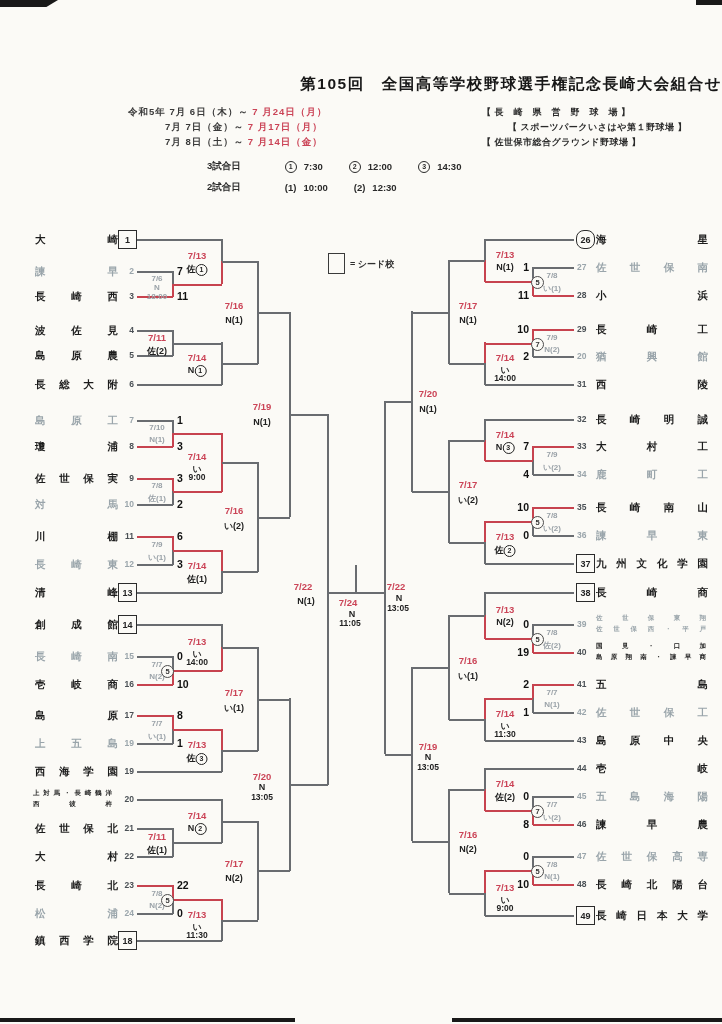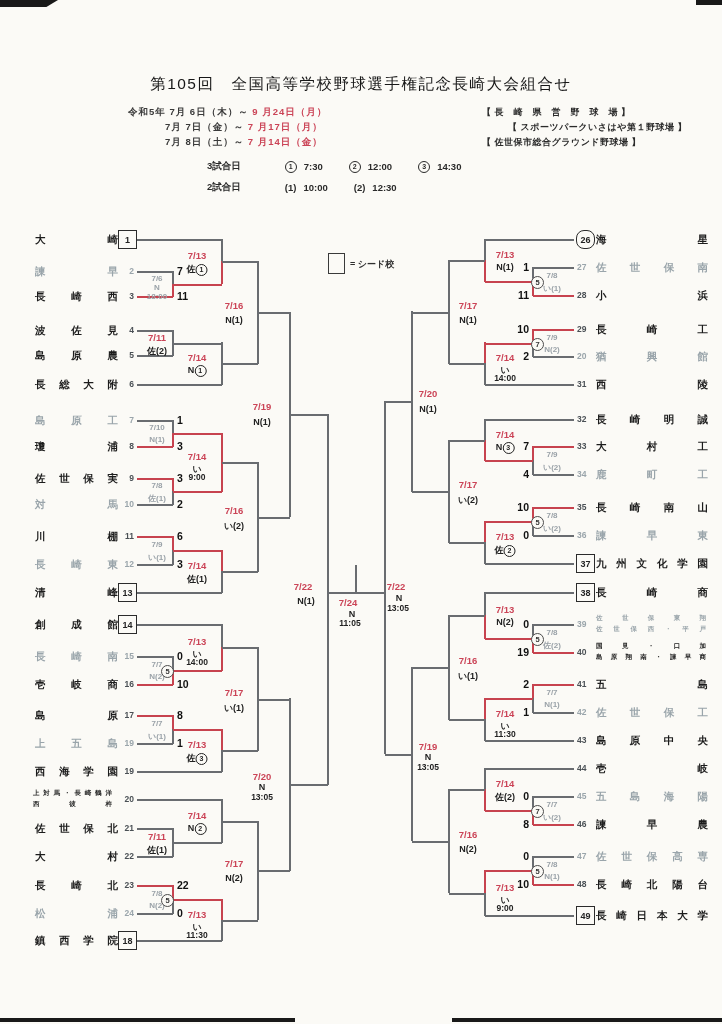--- a/index.html
+++ b/index.html
@@ -1,21 +1,21 @@
 <!DOCTYPE html>
 <html><head>
 <meta charset="utf-8">
 <style>
   html,body{margin:0;padding:0}
   .page{position:relative;width:722px;height:1024px;background:#fbfaf6;overflow:hidden;
         font-family:"Liberation Sans","DejaVu Sans",sans-serif;color:#1c1c1c}
   .ln{position:absolute;background:#696c70}
   .ln.red{background:#c7434f}
-  .title{position:absolute;top:74px;left:0;width:722px;text-align:center;
-         font-size:15.5px;font-weight:normal;letter-spacing:1.5px;color:#171717}
+  .title{position:absolute;top:74px;left:0;width:722px;text-align:right;
+         font-size:15.5px;font-weight:bold;letter-spacing:1.5px;color:#171717}
   .dline{position:absolute;font-size:9.5px;font-weight:bold;color:#3a3a3a;letter-spacing:1px;white-space:nowrap}
   .redtx{color:#cb4457}
   .vline{position:absolute;font-size:9px;font-weight:bold;color:#2a2a2a;white-space:nowrap;letter-spacing:.5px}
   .sch{position:absolute;display:flex;gap:26px;font-size:9.5px;font-weight:bold;color:#2a2a2a;align-items:center}
   .sch .slot{display:flex;gap:7px;align-items:center}
   .circ{display:inline-block;width:10px;height:10px;border:1.2px solid currentColor;border-radius:50%;
         font-size:7px;line-height:10px;text-align:center;font-weight:bold}
   .tname{position:absolute;display:flex;justify-content:space-between;align-items:center;
          font-weight:bold;font-size:10.5px;height:15px;color:#1c1c1c}
   .tname.sm{font-size:6.5px;height:9px;font-weight:bold}
@@ -40,21 +40,21 @@
 <body>
 
 <div class="page">
   <div class="scan" style="top:0;left:0;width:58px;height:7px;clip-path:polygon(0 0,100% 0,80% 100%,0 100%)"></div>
   <div class="scan" style="top:0;right:0;width:26px;height:5px"></div>
   <div class="scan" style="bottom:2px;left:0;width:295px;height:4px"></div>
   <div class="scan" style="bottom:2px;right:0;width:270px;height:4px"></div>
 
   <div class="title">第105回　全国高等学校野球選手権記念長崎大会組合せ</div>
   <div id="hdr">
-      <div class="dline" style="left: 128px; top: 106px;"><span>令和5年 7月 6日（木）～ </span><span class="redtx">9 月24日（月）</span></div>
+      <div class="dline" style="left: 128px; top: 106px;"><span>令和5年 7月 6日（木）～ </span><span class="redtx">7 月24日（月）</span></div>
       <div class="vline" style="left: 482px; top: 106px;">【 長　崎　県　営　野　球　場 】</div>
       <div class="dline" style="left: 165px; top: 121px;"><span>7月 7日（金）～ </span><span class="redtx">7 月17日（月）</span></div>
       <div class="vline" style="left: 482px; top: 121px; margin-left: 26px;">【 スポーツパークいさはや第１野球場 】</div>
       <div class="dline" style="left: 165px; top: 136px;"><span>7月 8日（土）～ </span><span class="redtx">7 月14日（金）</span></div>
       <div class="vline" style="left: 482px; top: 136px;">【 佐世保市総合グラウンド野球場 】</div>
     </div>
   <div id="schedule">
       <div class="sch" style="left: 207px; top: 160px;">
         <span style="margin-right: 18px;">3試合日</span>
         <span class="slot">

